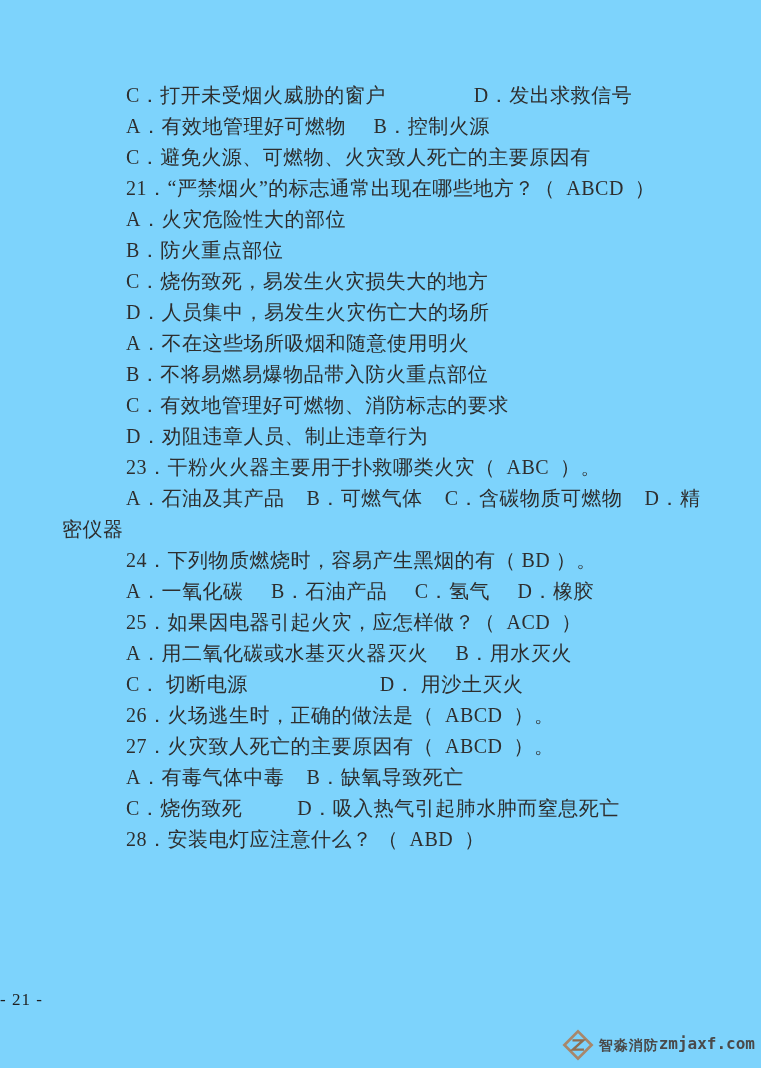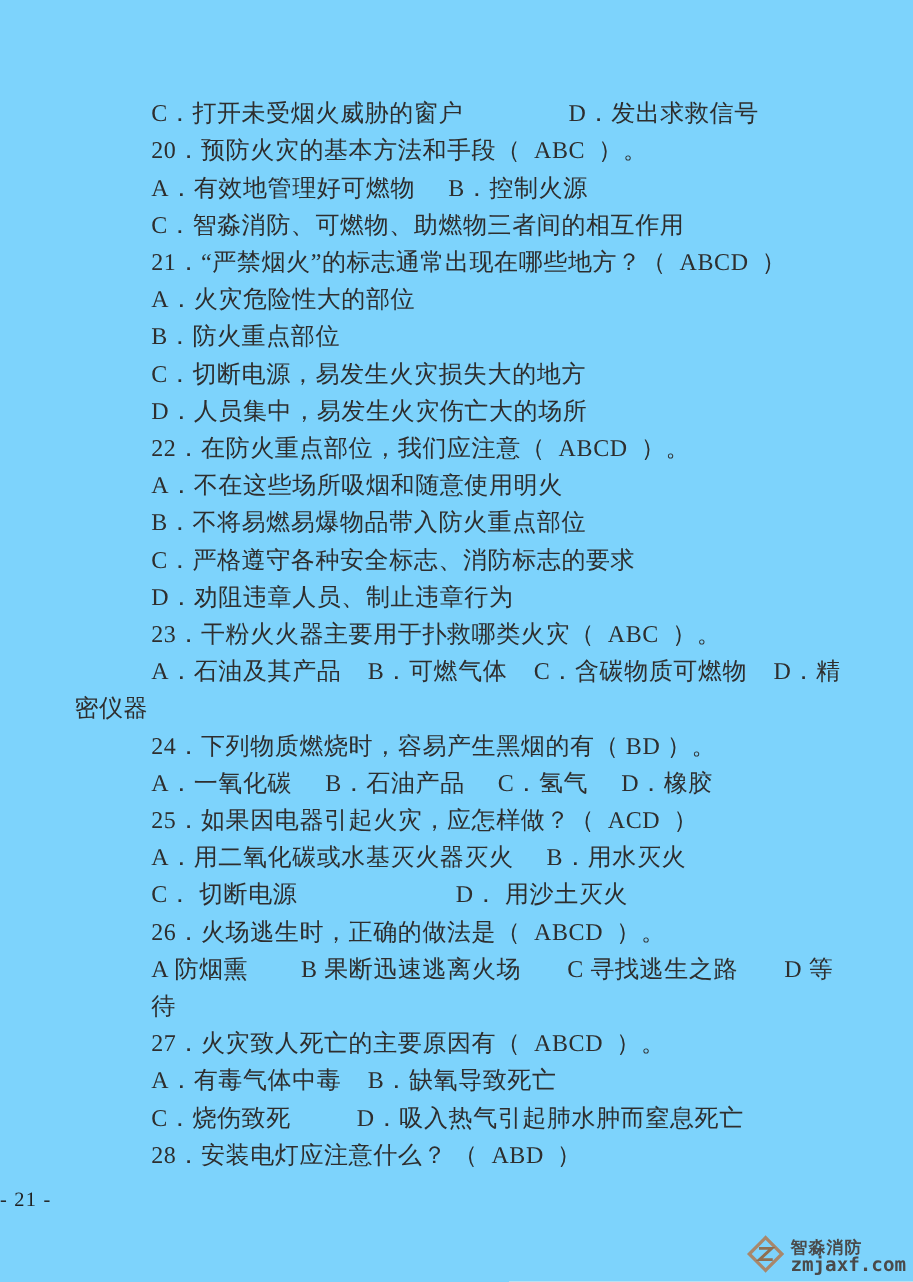--- a/index.html
+++ b/index.html
@@ -37,21 +37,21 @@
   }
   .watermark {
     position: absolute;
     right: 6px;
     bottom: 6px;
     display: flex;
     align-items: center;
     gap: 4px;
   }
   .wm-icon { display: inline-flex; }
-  .wm-text { display: flex; flex-direction: column; justify-content: center; }
+  .wm-text { display: flex; flex-direction: row; justify-content: center; }
   .wm-brand {
     font-family: "Liberation Sans", "DejaVu Sans", sans-serif;
     font-size: 14px;
     font-weight: bold;
     color: #4a4a4a;
     line-height: 16px;
     letter-spacing: 1px;
   }
   .wm-site {
     font-family: "DejaVu Sans Mono", "Liberation Mono", monospace;
@@ -60,43 +60,40 @@
     color: #4a4a4a;
     line-height: 13px;
   }
 </style>
 </head>
 <body>
 
 <div class="page">
   <div class="content">
     <div class="ln ind">C．打开未受烟火威胁的窗户                D．发出求救信号</div>
-    <div class="ln ind">20．预防火灾的基本方法和手段（  ABC  ）。</div>
     <div class="ln ind">A．有效地管理好可燃物     B．控制火源</div>
-    <div class="ln ind">C．智淼消防、可燃物、助燃物三者间的相互作用</div>
+    <div class="ln ind">C．避免火源、可燃物、火灾致人死亡的主要原因有</div>
     <div class="ln ind">21．“严禁烟火”的标志通常出现在哪些地方？（  ABCD  ）</div>
     <div class="ln ind">A．火灾危险性大的部位</div>
     <div class="ln ind">B．防火重点部位</div>
-    <div class="ln ind">C．切断电源，易发生火灾损失大的地方</div>
+    <div class="ln ind">C．烧伤致死，易发生火灾损失大的地方</div>
     <div class="ln ind">D．人员集中，易发生火灾伤亡大的场所</div>
-    <div class="ln ind">22．在防火重点部位，我们应注意（  ABCD  ）。</div>
     <div class="ln ind">A．不在这些场所吸烟和随意使用明火</div>
     <div class="ln ind">B．不将易燃易爆物品带入防火重点部位</div>
-    <div class="ln ind">C．严格遵守各种安全标志、消防标志的要求</div>
+    <div class="ln ind">C．有效地管理好可燃物、消防标志的要求</div>
     <div class="ln ind">D．劝阻违章人员、制止违章行为</div>
     <div class="ln ind">23．干粉火火器主要用于扑救哪类火灾（  ABC  ）。</div>
     <div class="ln ind">A．石油及其产品    B．可燃气体    C．含碳物质可燃物    D．精</div>
     <div class="ln">密仪器</div>
     <div class="ln ind">24．下列物质燃烧时，容易产生黑烟的有（ BD ）。</div>
     <div class="ln ind">A．一氧化碳     B．石油产品     C．氢气     D．橡胶</div>
     <div class="ln ind">25．如果因电器引起火灾，应怎样做？（  ACD  ）</div>
     <div class="ln ind">A．用二氧化碳或水基灭火器灭火     B．用水灭火</div>
     <div class="ln ind">C． 切断电源                        D． 用沙土灭火</div>
     <div class="ln ind">26．火场逃生时，正确的做法是（  ABCD  ）。</div>
-    <div class="ln ind">A 防烟熏        B 果断迅速逃离火场       C 寻找逃生之路       D 等待</div>
     <div class="ln ind">27．火灾致人死亡的主要原因有（  ABCD  ）。</div>
     <div class="ln ind">A．有毒气体中毒    B．缺氧导致死亡</div>
     <div class="ln ind">C．烧伤致死          D．吸入热气引起肺水肿而窒息死亡</div>
     <div class="ln ind">28．安装电灯应注意什么？ （  ABD  ）</div>
   </div>
 
   <div class="pagenum">- 21 -</div>
 
   <div class="watermark">
     <span class="wm-icon">

